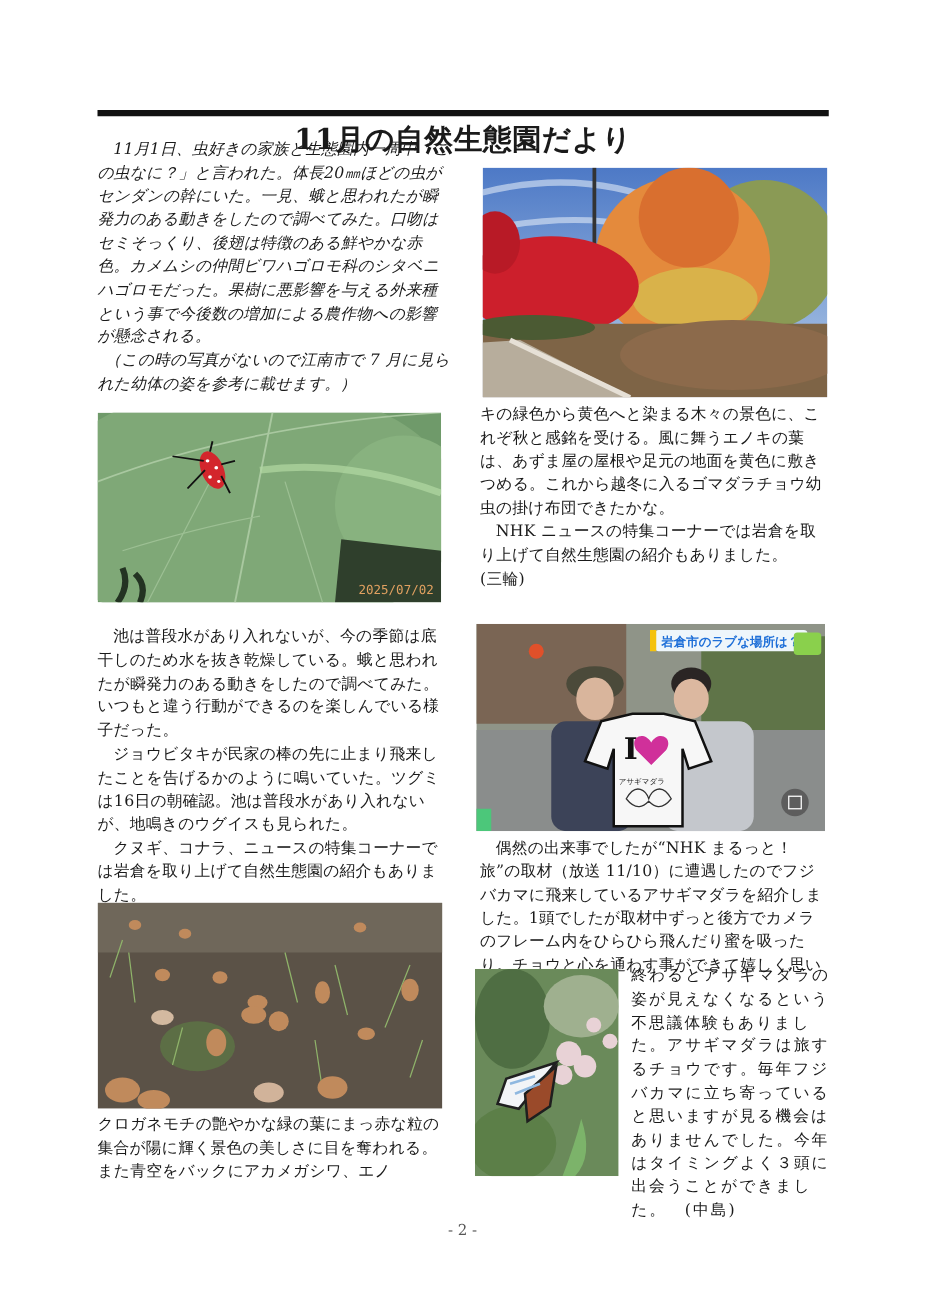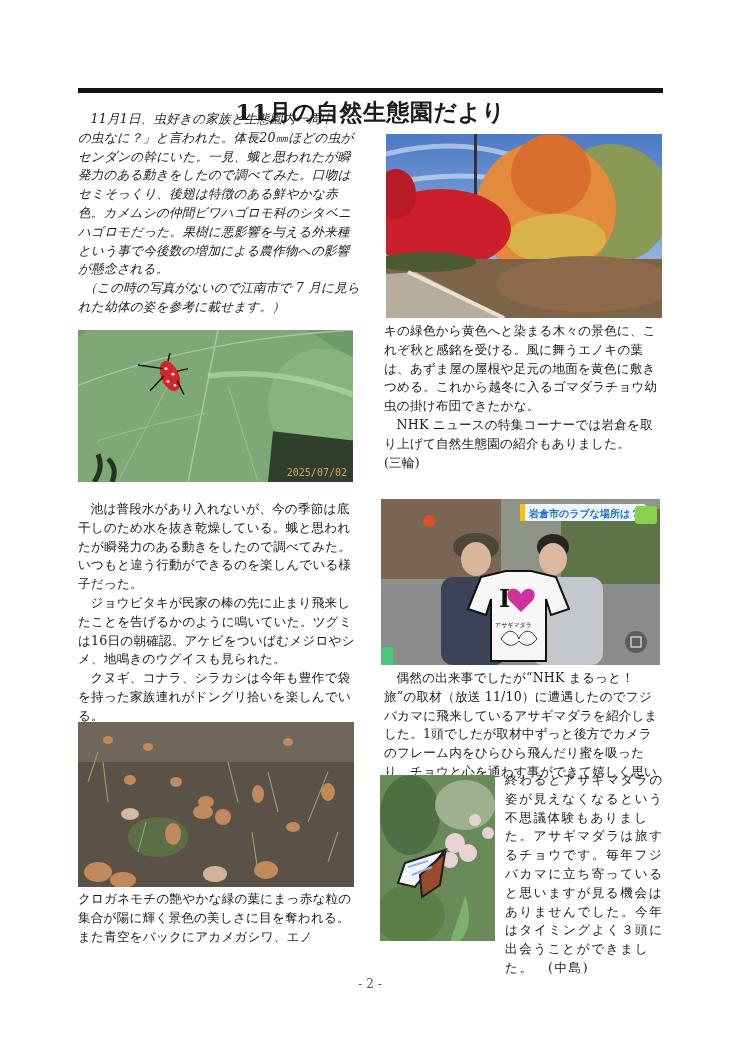--- a/index.html
+++ b/index.html
@@ -49,22 +49,22 @@
       <circle cx="95" cy="48" r="1.5" fill="#fff"></circle>
       <circle cx="90" cy="56" r="1.5" fill="#fff"></circle>
       <circle cx="97" cy="60" r="1.3" fill="#fff"></circle>
     <path d="M85 42 L60 38 M86 50 L72 66 M99 45 L110 42 M99 55 L106 70 M90 34 L92 25" stroke="#111" stroke-width="1.5" fill="none"></path>
   </svg>
   <span class="stamp">2025/07/02</span>
 </div>
 
 <div class="txt" style="left:78px; top:500px; width:284px;">
   <p>池は普段水があり入れないが、今の季節は底干しのため水を抜き乾燥している。蛾と思われたが瞬発力のある動きをしたので調べてみた。いつもと違う行動ができるのを楽しんでいる様子だった。</p>
-  <p>ジョウビタキが民家の棒の先に止まり飛来したことを告げるかのように鳴いていた。ツグミは16日の朝確認。アケビをついばむメジロやシメ、地鳴きのウグイスも見られた。</p>
-  <p>クヌギ、コナラ、シラカシは今年も豊作で袋を持った家族連れがドングリ拾いを楽しんでいる。</p>
+  <p>ジョウビタキが民家の棒の先に止まり飛来したことを告げるかのように鳴いていた。ツグミは16日の朝確認。池は普段水があり入れないが、地鳴きのウグイスも見られた。</p>
+  <p>クヌギ、コナラ、ニュースの特集コーナーでは岩倉を取り上げて自然生態園の紹介もありました。</p>
 </div>
 
 <div class="photo" style="left:78px; top:722px; width:276px; height:165px;">
   <svg viewBox="0 0 276 165" preserveAspectRatio="none">
     <rect width="276" height="165" fill="#5b5247"></rect>
     <rect y="0" width="276" height="40" fill="#7d7668" opacity="0.6"></rect>
     <ellipse cx="80" cy="115" rx="30" ry="20" fill="#5d7a45" opacity="0.7"></ellipse>
     <g stroke="#8fb36a" stroke-width="1" fill="none">
       <path d="M10 60 l10 -30 M30 80 l-5 -40 M150 40 l10 40 M200 90 l-10 -40 M230 100 l20 -50 M60 130 l8 -30 M180 150 l-6 -40 M250 140 l10 -30"></path>
     </g>

